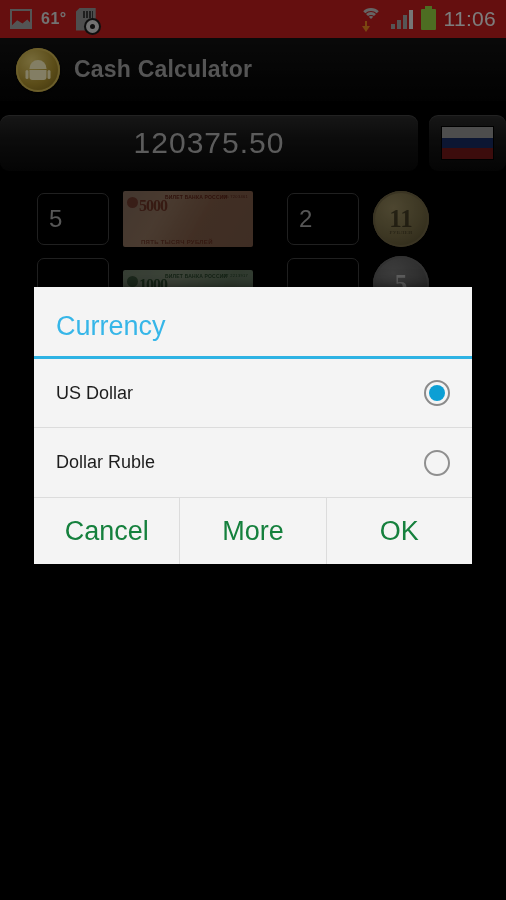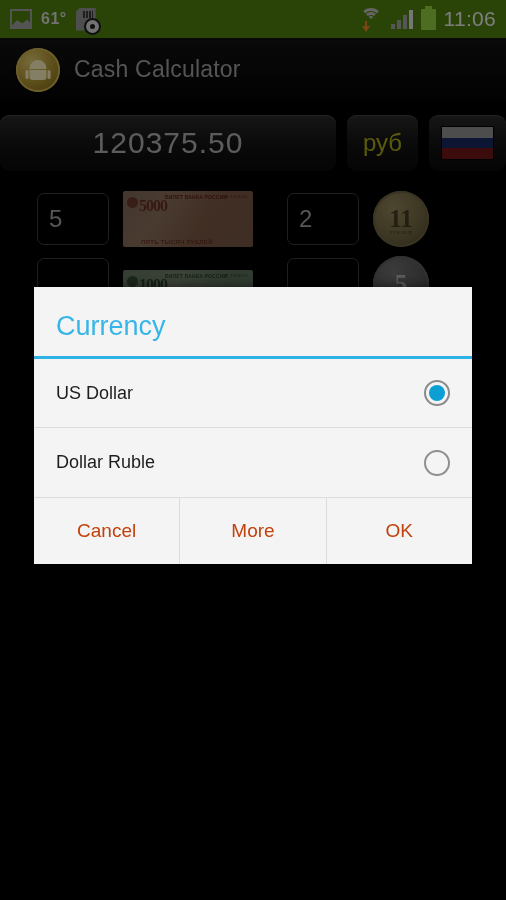--- a/index.html
+++ b/index.html
@@ -7,21 +7,21 @@
     width: 506px; height: 900px;
     background: #000;
     font-family: "Liberation Sans", sans-serif;
     overflow: hidden;
   }
   #screen { position: relative; width: 506px; height: 900px; background: #000; overflow: hidden; }
 
   
   .statusbar {
     position: absolute; top: 0; left: 0; width: 506px; height: 38px;
-    background: #4d7c0f;
+    background: #b91c1c;
     display: flex; align-items: center; padding: 0 10px;
   }
   .sb-left { display: flex; align-items: center; gap: 9px; }
   .sb-right { display: flex; align-items: center; gap: 8px; margin-left: auto; }
   .ico-photo {
     width: 22px; height: 20px; border: 2px solid #9a9a9a; position: relative; overflow: hidden;
   }
   .ico-photo::after {
     content: ""; position: absolute; bottom: 0; left: -2px; width: 24px; height: 9px;
     background: #9a9a9a;
@@ -94,21 +94,21 @@
     position: absolute; top: 0; left: 1px; width: 17px; height: 9px;
     border-radius: 9px 9px 0 0; background: #efe6b6;
   }
   .app-icon .droid .body {
     position: absolute; top: 10px; left: 1px; width: 17px; height: 10px;
     border-radius: 0 0 3px 3px; background: #efe6b6;
   }
   .app-icon .droid .arm { position: absolute; top: 10px; width: 3px; height: 9px; border-radius: 2px; background: #efe6b6; }
   .app-icon .droid .arm.l { left: -3px; }
   .app-icon .droid .arm.r { right: -3px; }
-  .app-title { color: #9b9b9b; font-size: 23px; letter-spacing: .2px; }
+  .app-title { color: #9b9b9b; font-size: 23px; letter-spacing: .2px; font-weight: bold; }
 
   
   .total-row {
     position: absolute; top: 112px; left: 0; width: 506px; height: 62px;
     display: flex; align-items: center; gap: 11px; padding: 0 0;
   }
   .total-field {
     flex: 1; height: 56px; border-radius: 9px;
     background: linear-gradient(to bottom, #2a2a2a 0%, #151515 45%, #090909 100%);
     box-shadow: inset 0 1px 0 rgba(255,255,255,.10), 0 1px 2px rgba(0,0,0,.9);
@@ -215,21 +215,21 @@
     border: 2px solid #8f8f8f; background: #f4f4f4; position: relative;
   }
   .radio.on { border-color: #8a8a8a; }
   .radio.on::after {
     content: ""; position: absolute; left: 3px; top: 3px; width: 16px; height: 16px;
     border-radius: 50%; background: #0c9fd4;
   }
   .dlg-btnbar { display: flex; border-top: 1px solid #dcdcdc; height: 67px; }
   .dlg-btn {
     flex: 1; display: flex; align-items: center; justify-content: center;
-    color: #c2410c; font-size: 19px; background: #f4f4f4;
+    color: #15803d; font-size: 27px; background: #f4f4f4;
   }
   .dlg-btn + .dlg-btn { border-left: 1px solid #dcdcdc; }
 </style>
 </head>
 <body>
 
 <div id="screen">
 
   <div class="statusbar">
     <div class="sb-left">
@@ -266,21 +266,20 @@
           <span class="body"></span>
           <span class="arm l"></span>
           <span class="arm r"></span>
         </span>
     </span>
     <span class="app-title">Cash Calculator</span>
   </div>
 
   <div class="total-row">
     <div class="total-field" title="0.00">120375.50</div>
-    <div class="cur-btn">руб</div>
     <div class="flag-btn">
       <span class="flag">
         <span style="background:#8c8c8c"></span>
           <span style="background:#16285c"></span>
           <span style="background:#6e1616"></span>
       </span>
     </div>
   </div>
 
   <div class="grid">

